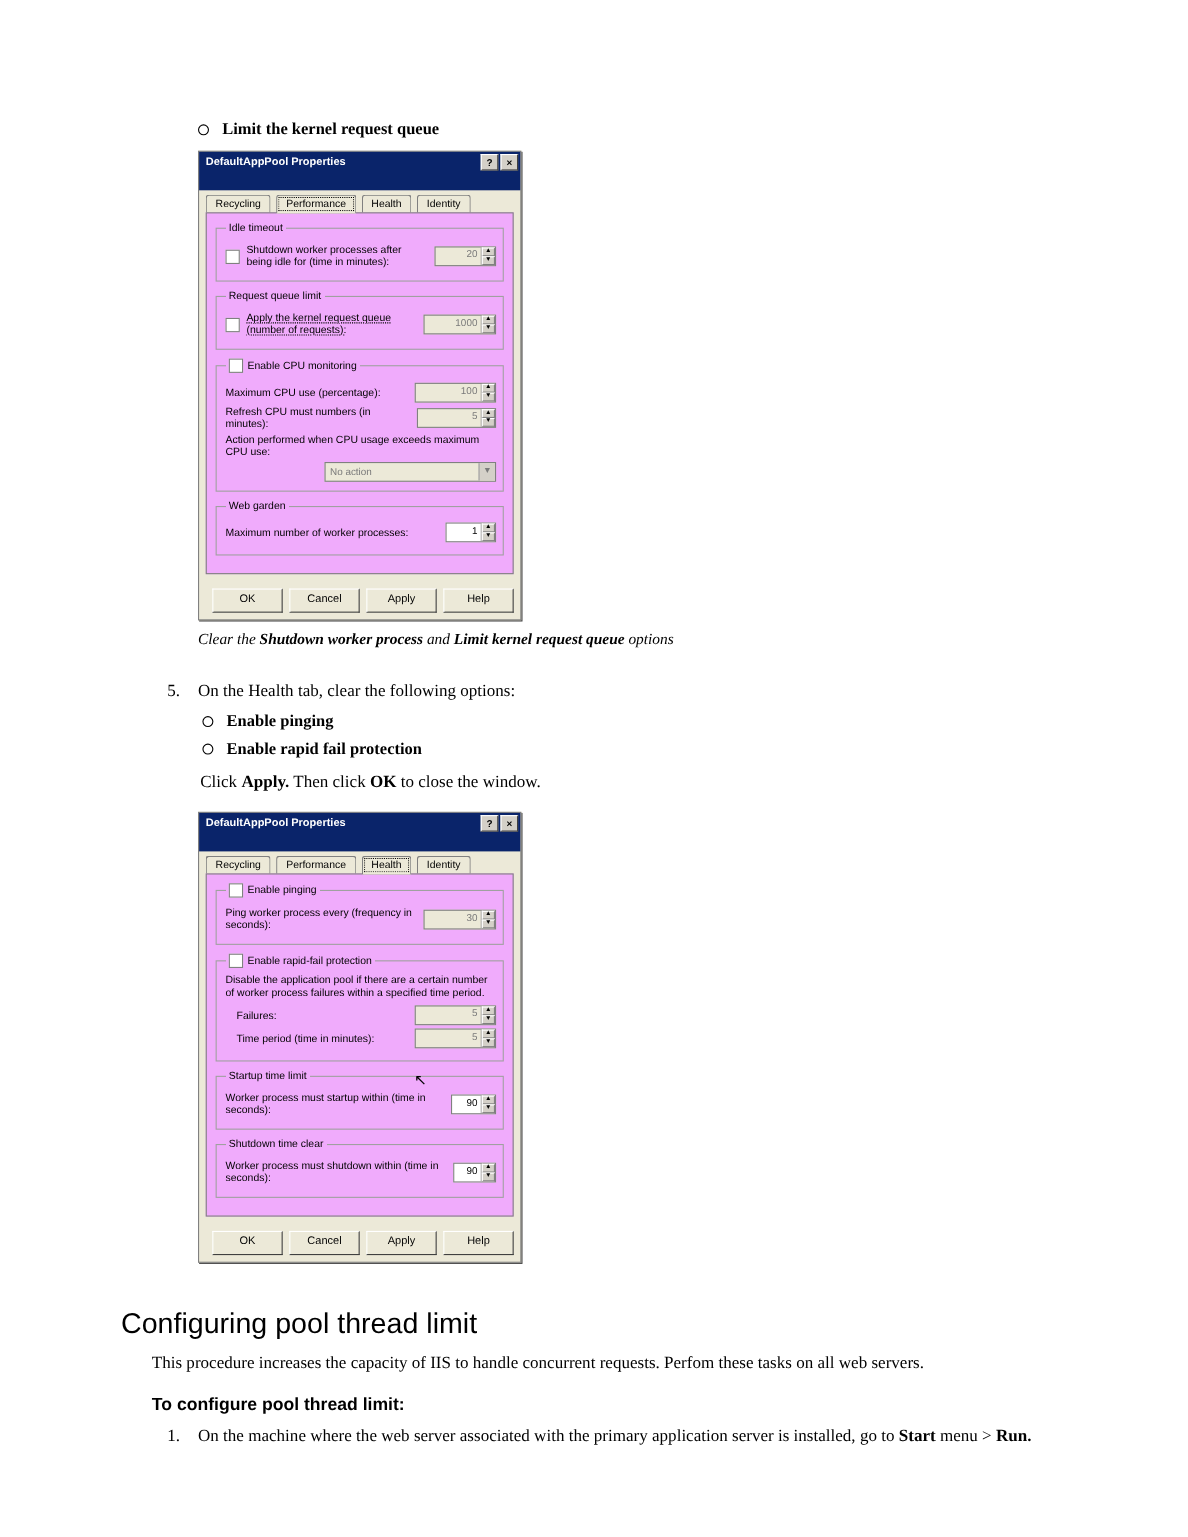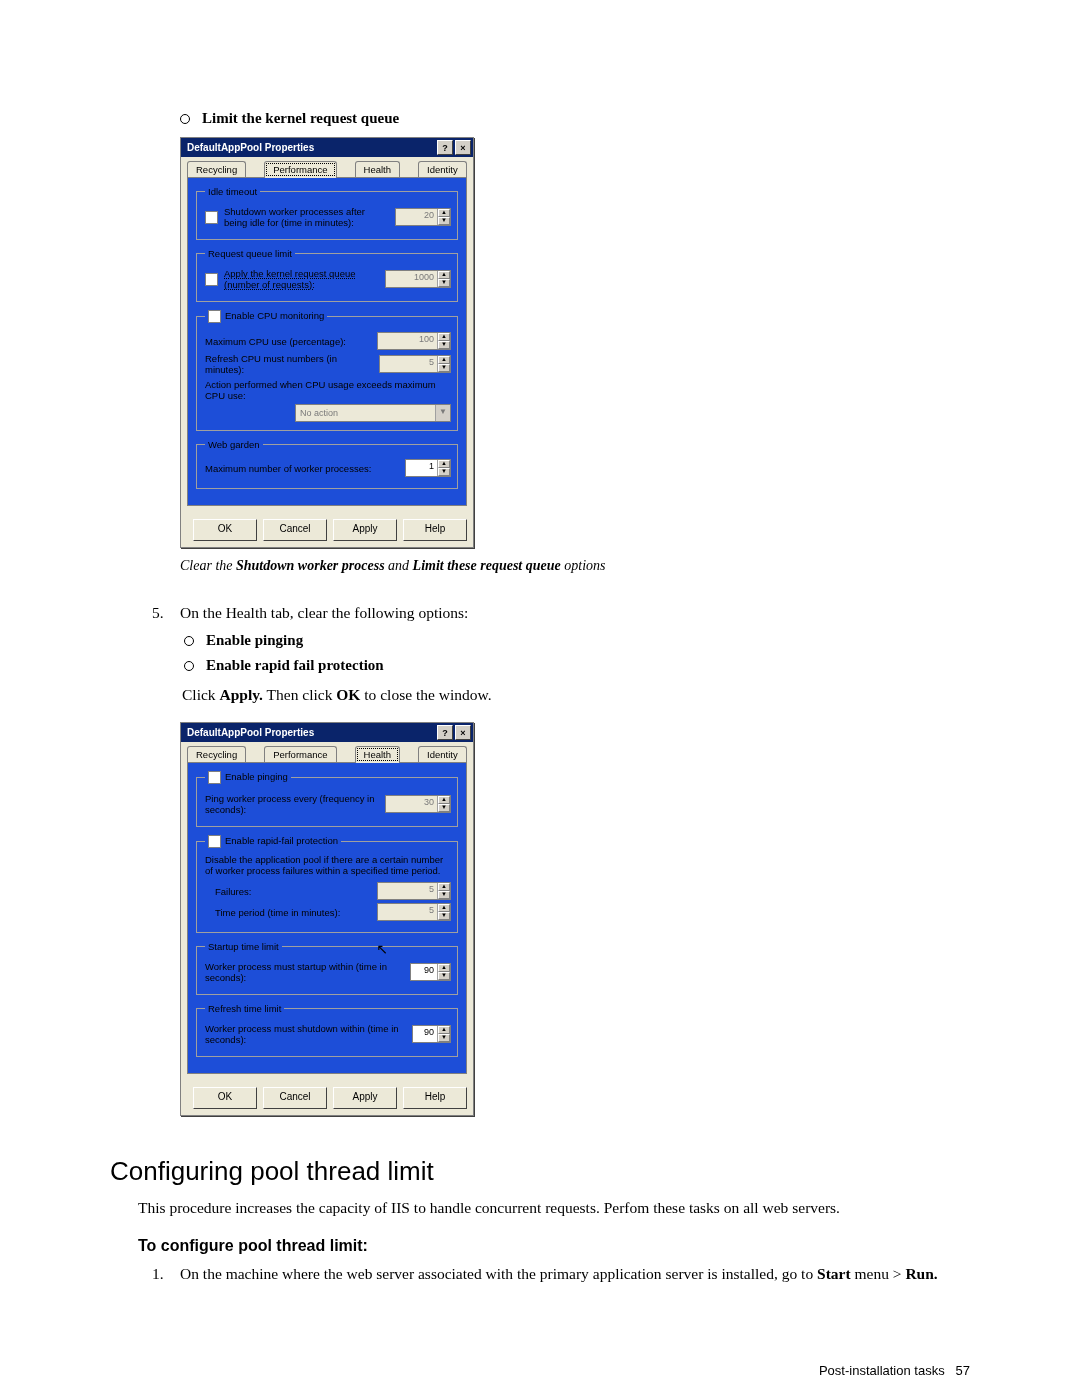--- a/index.html
+++ b/index.html
@@ -84,37 +84,37 @@
     box-shadow: 1px 1px 0 #404040;
     margin: 10px 0 4px 0;
   }
   .titlebar {
     background: #0a246a;
     color: #fff;
     font-weight: bold;
     font-size: 10px;
     display: flex;
     align-items: center;
-    padding: 2px 2px 2px 6px;
+    padding: 2px 2px 18px 6px;
   }
   .titlebar .title { flex: 1 1 auto; }
   .tb-btn {
     width: 14px; height: 13px;
     background: #d4d0c8;
     border: 1px solid #fff;
     border-right-color: #404040;
     border-bottom-color: #404040;
     margin-left: 2px;
     display: flex; align-items: center; justify-content: center;
     color: #000; font-size: 9px; font-weight: bold;
   }
   .tab-strip {
     display: flex;
     padding: 4px 6px 0 6px;
-    gap: 17px;
+    gap: 4px;
   }
   .tab {
     border: 1px solid #808080;
     border-bottom: none;
     background: #ece9d8;
     padding: 2px 8px;
     font-size: 9.5px;
     border-radius: 3px 3px 0 0;
     margin-right: 1px;
     position: relative;
@@ -128,21 +128,21 @@
   .dotted-focus {
     outline: 1px dotted #000;
     outline-offset: -3px;
   }
   .tab-panel {
     border: 1px solid #808080;
     margin: 0 6px 6px 6px;
     padding: 8px;
     position: relative;
     top: -1px;
-    background: #1d4ed8;
+    background: #f0abfc;
   }
   fieldset.grp {
     border: 1px solid #a0a0a0;
     margin: 0 0 8px 0;
     padding: 6px 6px 8px 8px;
     font-size: 9.5px;
   }
   fieldset.grp legend {
     padding: 0 3px;
     font-size: 9.5px;
@@ -339,21 +339,21 @@
       </div>
       <div class="btn-row">
         <div class="btn">OK</div>
         <div class="btn">Cancel</div>
         <div class="btn">Apply</div>
         <div class="btn">Help</div>
       </div>
     </div>
 
     <div class="caption">
-      <span>Clear the </span><span class="bold">Shutdown worker process</span><span> and </span><span class="bold">Limit these request queue</span><span> options</span>
+      <span>Clear the </span><span class="bold">Shutdown worker process</span><span> and </span><span class="bold">Limit kernel request queue</span><span> options</span>
     </div>
   </div>
 
   <div style="margin-left:42px;">
     <div class="step-line">
       <span class="step-num">5.</span>
       <span class="step-body">On the Health tab, clear the following options:</span>
     </div>
     <div class="sub-bullets">
       <div class="bullet-line">
@@ -434,21 +434,21 @@
               <span class="val" style="color:#000;">90</span>
               <span class="arrows">
                   <div>▲</div>
                   <div>▼</div>
                 </span>
             </span>
           </div>
         </fieldset>
 
         <fieldset class="grp">
-          <legend>Refresh time limit</legend>
+          <legend>Shutdown time clear</legend>
           <div class="row">
             <span class="label">Worker process must shutdown within (time in seconds):</span>
             <span class="spin">
               <span class="val" style="color:#000;">90</span>
               <span class="arrows">
                   <div>▲</div>
                   <div>▼</div>
                 </span>
             </span>
           </div>

